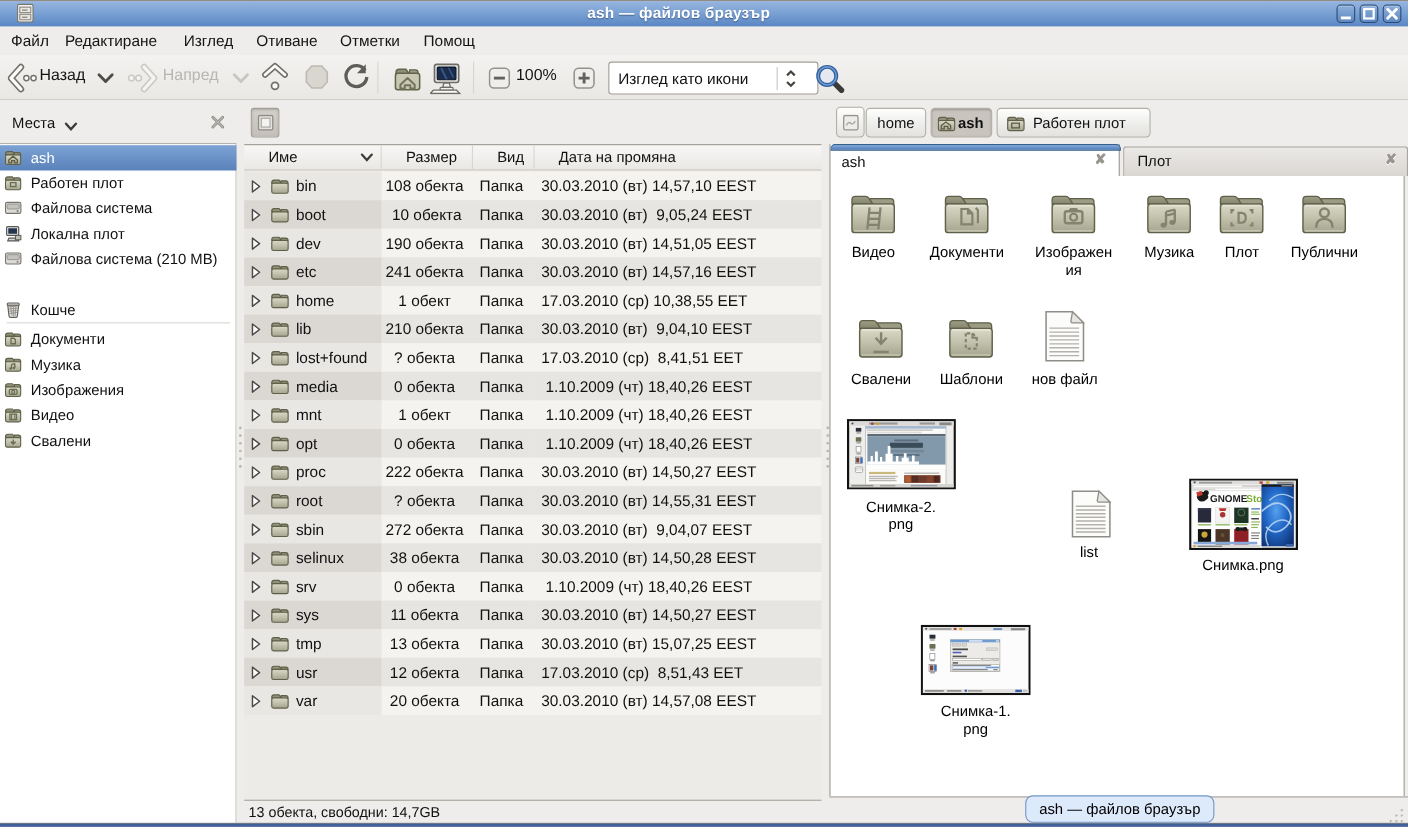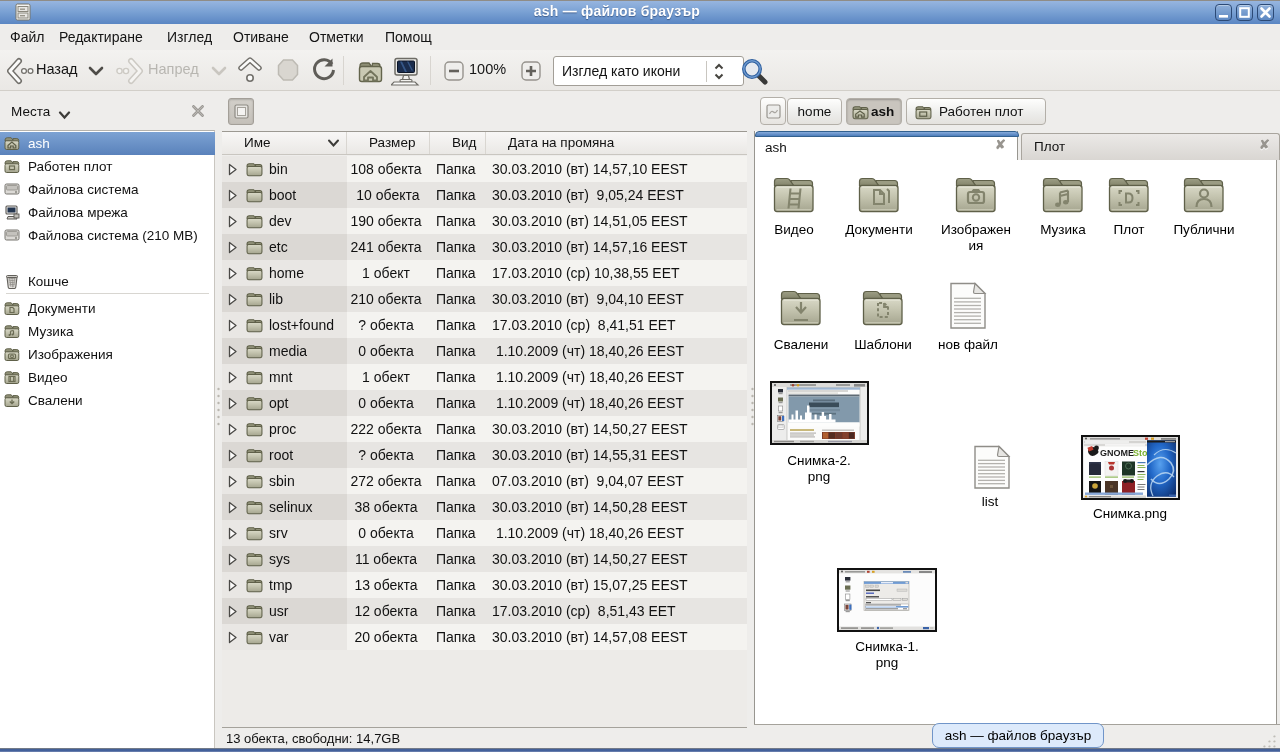--- a/index.html
+++ b/index.html
@@ -225,21 +225,21 @@
         </svg>
         <span class="lbl">Файлова система</span>
       </div>
   <div class="abs srow" style="top:70px">
         <svg width="16" height="16" viewBox="0 0 16 16">
           <rect x="2" y="2" width="11" height="8" rx="1" fill="#e8e7e4" stroke="#5a5854" stroke-width="1.1"></rect>
           <rect x="3.5" y="3.5" width="8" height="5" fill="#23354f"></rect>
           <path d="M4 12.5 h8 l1 2.5 h-10 z" fill="#d4d2ce" stroke="#5a5854" stroke-width="1"></path>
           <rect x="10" y="10" width="5" height="4" fill="#bfbdb8" stroke="#5a5854" stroke-width=".9"></rect>
         </svg>
-        <span class="lbl">Файлова мрежа</span>
+        <span class="lbl">Локална плот</span>
       </div>
   <div class="abs srow" style="top:93px">
         <svg width="16" height="16" viewBox="0 0 16 16">
           <use href="#drv16"></use>
         </svg>
         <span class="lbl">Файлова система (210 MB)</span>
       </div>
   <div class="abs srow" style="top:139px">
         <svg width="16" height="16" viewBox="0 0 16 16">
           <path d="M3 4 h10 l-1.2 10 q0 1.5-1.5 1.5 h-4.6 q-1.5 0-1.5-1.5 z" fill="#e6e4e0" stroke="#62605b" stroke-width="1.1"></path>
@@ -483,21 +483,21 @@
           <path d="M1 4.5 q0-2 2-2 h4.2 l2.3 2.8 h-8.5 z" fill="url(#fgt)" stroke="#5f6049" stroke-width="1"></path>
           <path d="M9 3.2 h4 q1.9 0 1.9 1.9 v.6 h-5.9 z" fill="#8f9077" stroke="#5f6049" stroke-width="1"></path>
           <rect x="1" y="5.2" width="14" height="8.6" rx="1.5" fill="url(#fg)" stroke="#5f6049" stroke-width="1"></rect>
         </svg>
         <div class="rname">root</div>
       </div>
   <div class="row ev" style="top:312px">
         <div class="cell c1"></div>
         <div class="cell cr c2">272 обекта</div>
         <div class="cell cr c3">Папка</div>
-        <div class="cell cr c4">07.03.2010 (вт)  9,04,07 EEST</div>
+        <div class="cell cr c4">30.03.2010 (вт)  9,04,07 EEST</div>
         <svg style="position:absolute;left:6px;top:7px" width="10" height="13" viewBox="0 0 10 13">
           <path d="M1.5 1.5 L8 6.5 L1.5 11.5 z" fill="#fcfbfa" stroke="#4a4946" stroke-width="1.3" stroke-linejoin="round"></path>
         </svg>
         <svg style="left:24px;top:5px;position:absolute" width="17" height="16" viewBox="0 0 16 15">
           <path d="M1 4.5 q0-2 2-2 h4.2 l2.3 2.8 h-8.5 z" fill="url(#fgt)" stroke="#5f6049" stroke-width="1"></path>
           <path d="M9 3.2 h4 q1.9 0 1.9 1.9 v.6 h-5.9 z" fill="#8f9077" stroke="#5f6049" stroke-width="1"></path>
           <rect x="1" y="5.2" width="14" height="8.6" rx="1.5" fill="url(#fg)" stroke="#5f6049" stroke-width="1"></rect>
         </svg>
         <div class="rname">sbin</div>
       </div>

